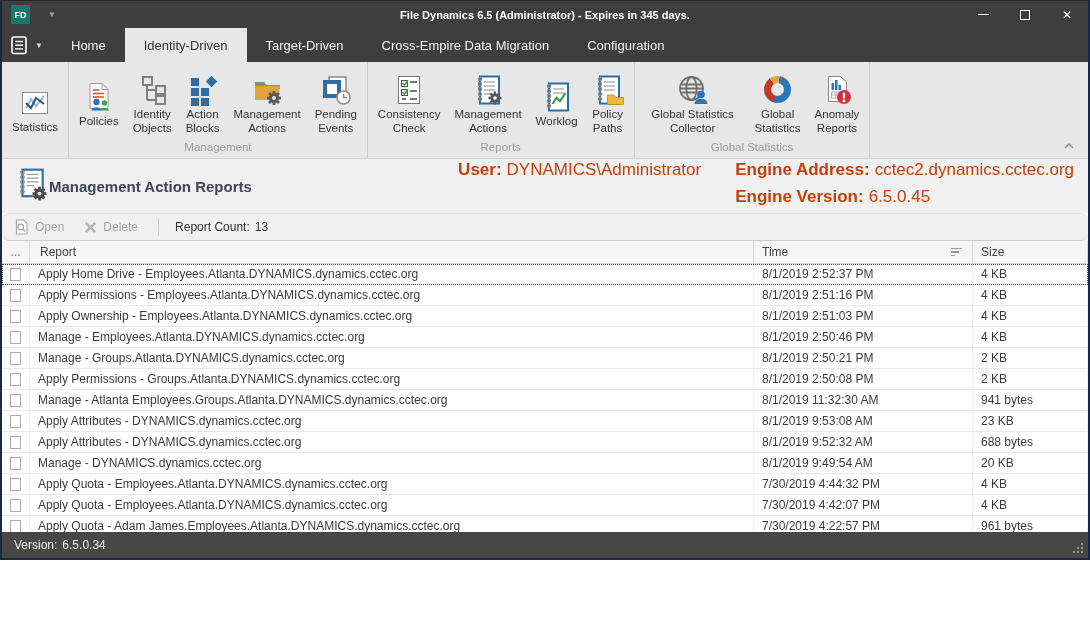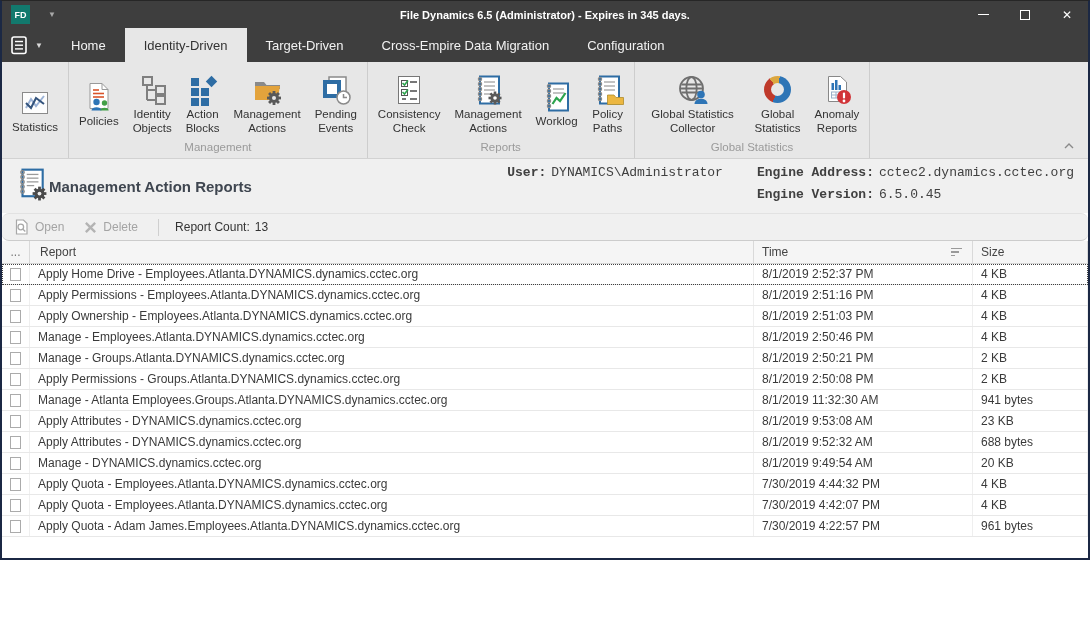--- a/index.html
+++ b/index.html
@@ -42,21 +42,21 @@
 
   .donut { width:27px; height:27px; border-radius:50%; margin-top:2px; position:relative;
            background: conic-gradient(from -35deg, #dca73f 0 45deg, #2e75b6 45deg 235deg, #bf3a2b 235deg 360deg); }
   .donut::after { content:""; position:absolute; inset:7px; background:#e7e7e7; border-radius:50%; }
 
   
   .content-header { height:54px; background:#f0f0f0; display:flex; align-items:center; padding:0 14px 0 12px; flex:0 0 auto; }
   .ch-left { display:flex; align-items:center; gap:1px; }
   .ch-title { font-size:15px; font-weight:bold; color:#3f4650; }
   .ch-right { margin-left:auto; display:flex; gap:34px; align-items:flex-start; padding-top:2px; }
-  .pair { font-size:13px; color:#404040; white-space:nowrap; margin-bottom:7px;font-family:Liberation Mono, monospace; }
+  .pair { font-size:17px; color:#c2410c; white-space:nowrap; margin-bottom:7px; }
   .pair b { font-weight:bold; margin-right:5px; }
 
   
   .toolbar { height:28px; background:#f0f0f0; border-top:1px solid #e2e2e2; border-bottom:1px solid #cccccc;
              display:flex; align-items:center; padding:0 12px; font-size:12px; flex:0 0 auto;border-radius:7px; }
   .tbtn { display:flex; align-items:center; gap:6px; color:#a4a4a4; margin-right:20px; }
   .tsep { width:1px; height:17px; background:#cfcfcf; margin:0 16px 0 0; }
   .report-count { color:#333; display:flex; gap:5px; }
 
   
@@ -546,14 +546,32 @@
     <div class="tc c-sel">
             <span class="checkbox"></span>
           </div>
     <div class="tc c-report">Apply Quota - Adam James.Employees.Atlanta.DYNAMICS.dynamics.cctec.org</div>
     <div class="tc c-time">7/30/2019 4:22:57 PM</div>
     <div class="tc c-size">961 bytes</div>
   </div>
       </div>
   </div>
 
+  <div class="statusbar">
+    <div class="version">
+      <span>Version:</span>
+      <span>6.5.0.34</span>
+    </div>
+    <span class="grip">
+      <svg width="13" height="13" viewBox="0 0 13 13">
+        <g fill="#9a9a9a">
+          <rect x="9" y="1" width="2" height="2"></rect>
+          <rect x="5" y="5" width="2" height="2"></rect>
+            <rect x="9" y="5" width="2" height="2"></rect>
+          <rect x="1" y="9" width="2" height="2"></rect>
+            <rect x="5" y="9" width="2" height="2"></rect>
+            <rect x="9" y="9" width="2" height="2"></rect>
+        </g>
+      </svg>
+    </span>
+  </div>
 
 </div>
 
 </body></html>

